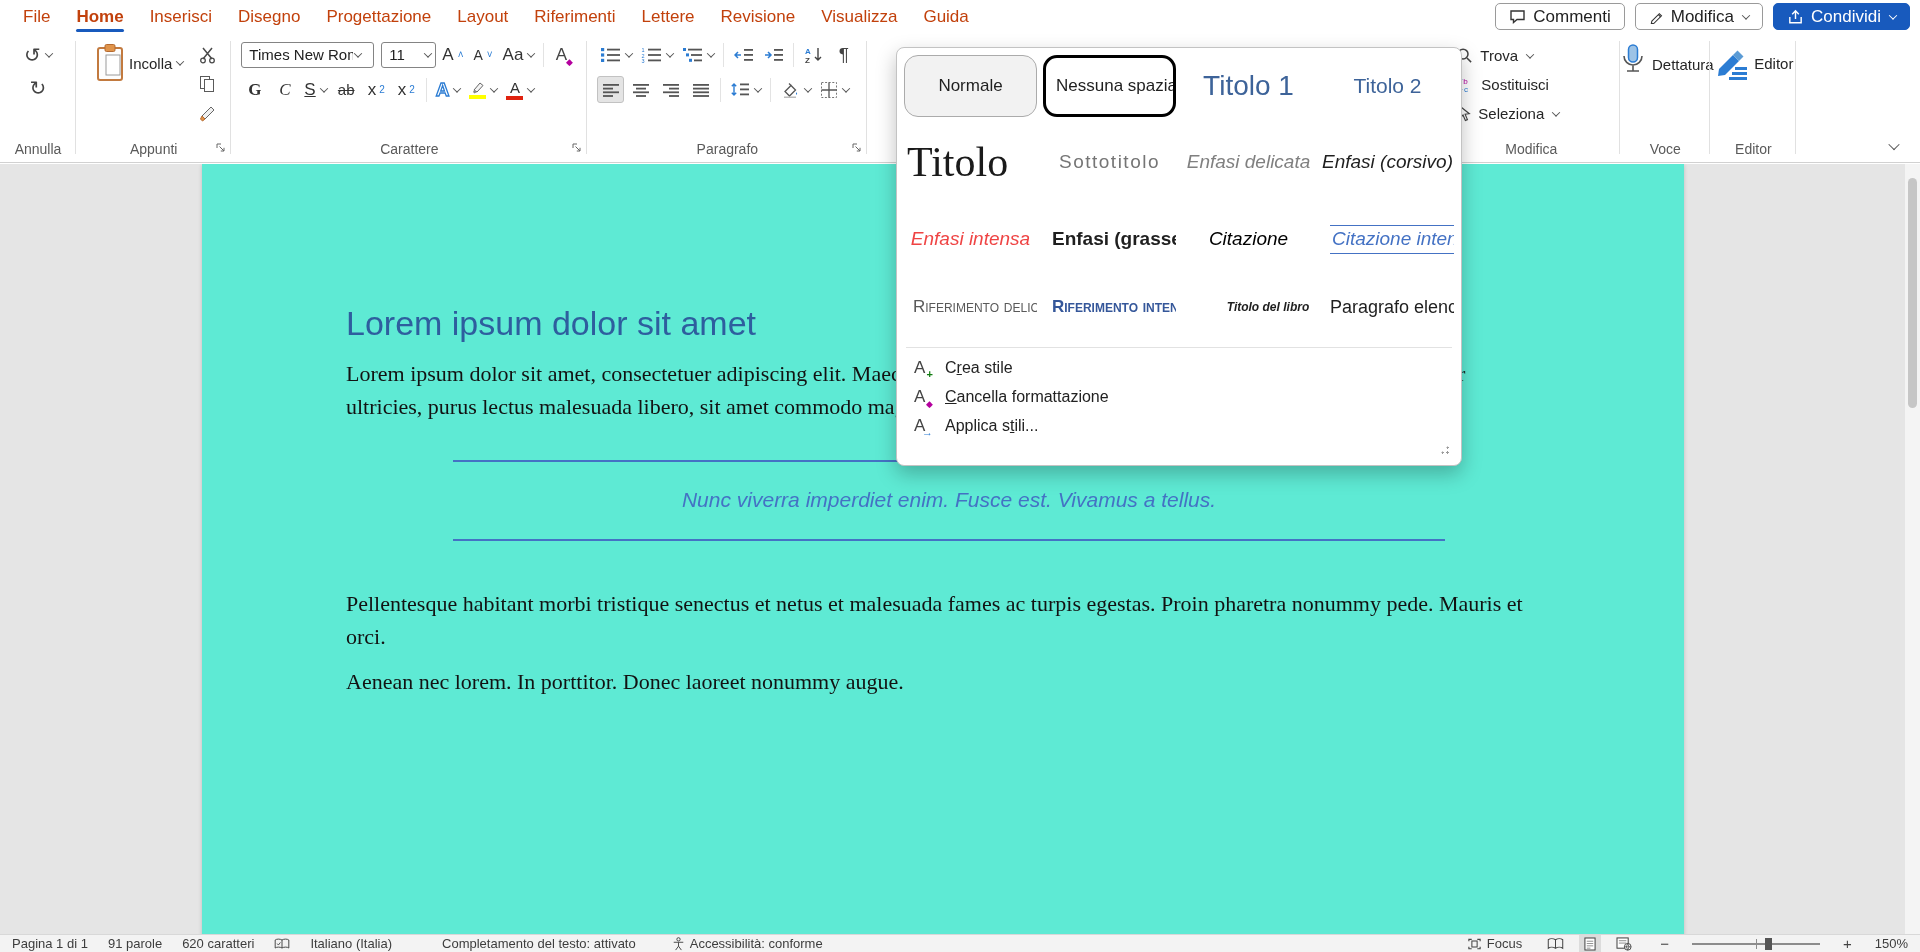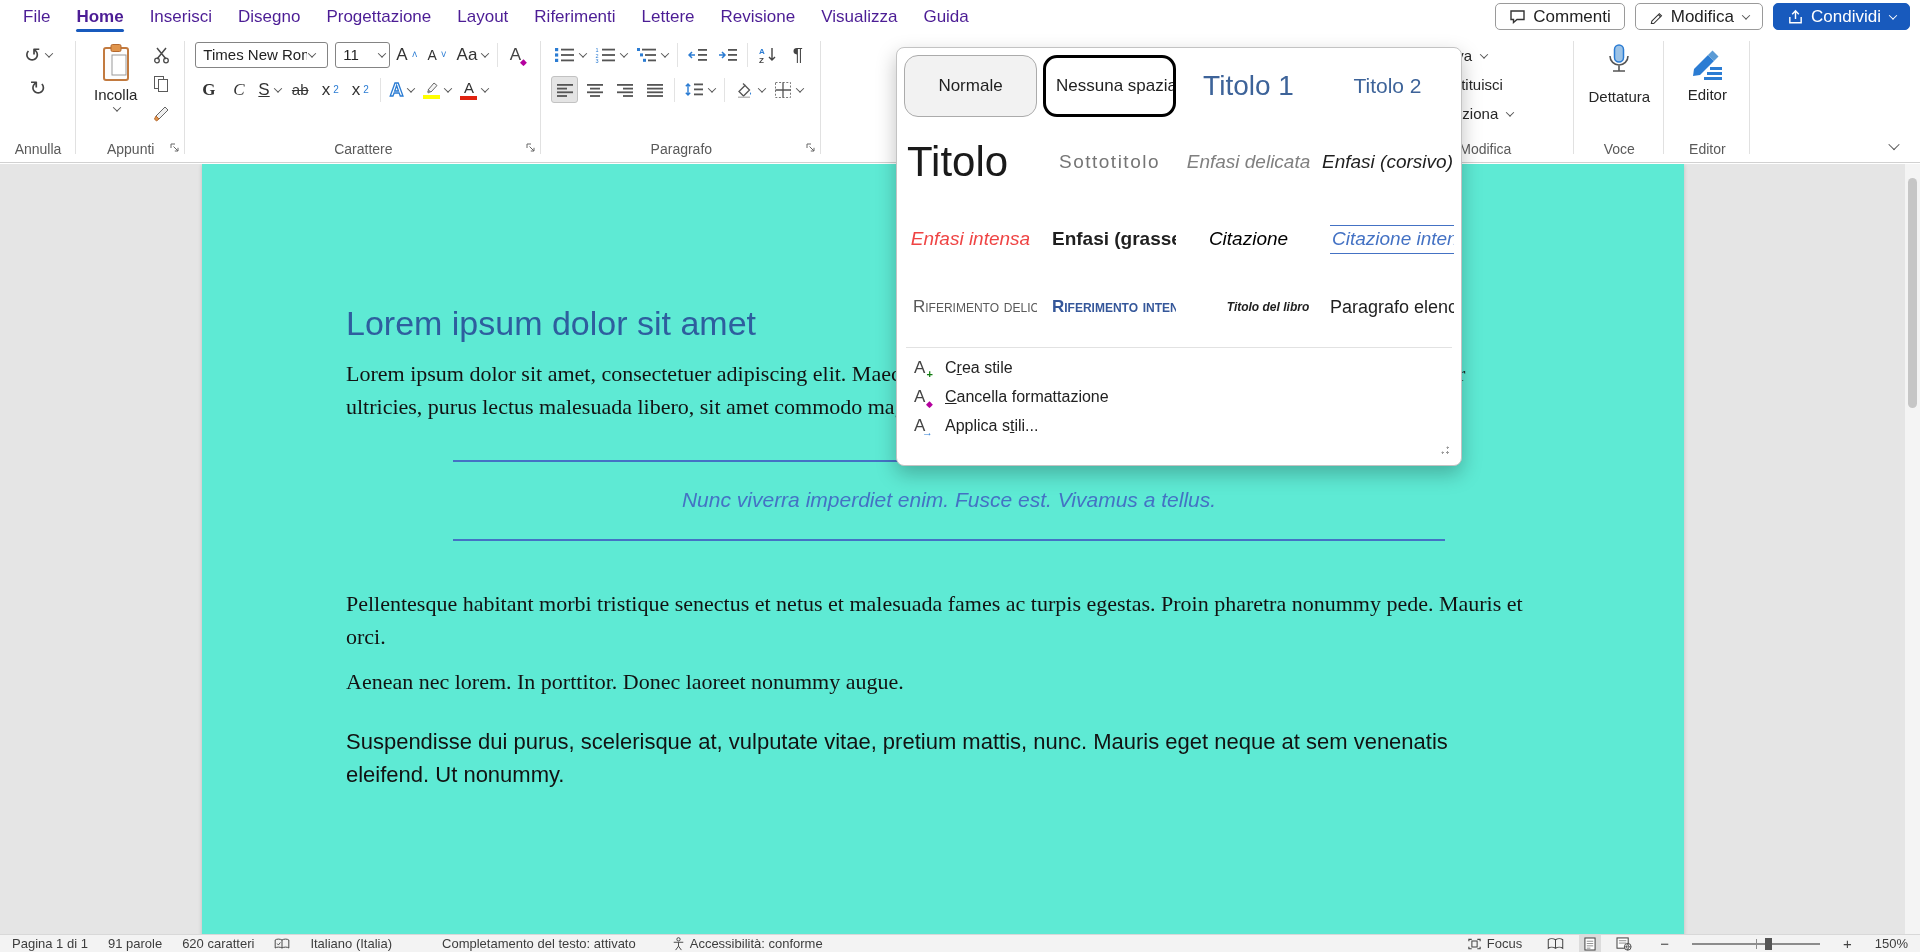--- a/index.html
+++ b/index.html
@@ -5,21 +5,21 @@
   * { margin:0; padding:0; box-sizing:border-box; }
   html,body { background:#cfcfcf; }
   .app {
     position:relative; width:1920px; height:952px; background:#fff;
     font-family:"Liberation Sans", sans-serif; overflow:hidden; color:#333;
   }
   
   .menubar { position:absolute; top:0; left:0; right:0; height:33px;
     display:flex; align-items:center; justify-content:space-between;
     background:#fff; padding:0 10px; }
-  .tabs { display:flex; align-items:center; font-size:17px; color:#4c1d95; }
+  .tabs { display:flex; align-items:center; font-size:17px; color:#c2410c; }
   .tab { padding:6px 13px; position:relative; cursor:default; white-space:nowrap; }
   .tab.active { font-weight:bold; }
   .tab.active::after { content:""; position:absolute; left:13px; right:13px; bottom:1px;
     height:3px; background:#185abd; border-radius:2px; }
   .qa { display:flex; align-items:center; gap:10px; }
   .qa-btn { display:flex; align-items:center; gap:7px; border:1px solid #9a9a9a;
     border-radius:5px; padding:3px 13px; font-size:17px; color:#1f1f1f; background:#fff; height:27px; }
   .qa-btn.share { background:#185abd; border-color:#185abd; color:#fff; }
   
   .ribbon { position:absolute; top:33px; left:0; right:0; height:130px; background:#fff;
@@ -28,21 +28,21 @@
   .group::after { content:""; position:absolute; right:0; top:8px; bottom:8px; width:1px; background:#e1e1e1; }
   .group-label { position:absolute; bottom:5px; left:0; right:0; text-align:center;
     font-size:14px; color:#5a5a5a; white-space:nowrap; }
   .launcher { position:absolute; bottom:5px; right:5px; }
   .row { display:flex; align-items:center; gap:3px; }
   .rbtn { display:flex; align-items:center; justify-content:center; min-width:27px; height:27px;
     border-radius:3px; font-size:17px; color:#333; padding:0 3px; gap:3px; }
   .chev { display:inline-block; width:6px; height:6px; border-right:1.4px solid #555;
     border-bottom:1.4px solid #555; transform:rotate(45deg) translate(-1px,-1px); margin-left:2px; }
   .vsep { width:1px; height:24px; background:#e3e3e3; margin:0 3px; }
-  .bigbtn { display:flex; flex-direction:column; align-items:center; justify-content:flex-start;
+  .bigbtn { display:flex; flex-direction:row; align-items:center; justify-content:flex-start;
     gap:3px; padding:2px 8px; border-radius:4px; font-size:15px; color:#262626; }
   
   .combo { display:flex; align-items:center; border:1px solid #848484; border-radius:3px;
     height:26px; background:#fff; font-size:15px; color:#222; padding:0 4px 0 7px; }
   .combo .val { overflow:hidden; white-space:nowrap; }
   .fontname { width:133px; } .fontname .val { width:104px; }
   .fontsize { width:55px; margin-left:4px; }
   sub,sup { font-size:10px; }
   .glyph-b { font-weight:bold; font-family:"Liberation Serif",serif; }
   .glyph-i { font-style:italic; font-family:"Liberation Serif",serif; }
@@ -92,21 +92,21 @@
     box-shadow:0 8px 20px rgba(0,0,0,.25); z-index:20; padding:7px 7px 3px;
     display:flex; flex-direction:column; }
   .gallery { display:grid; grid-template-columns:repeat(4,1fr);
     grid-template-rows:62px 80px 64px 62px; gap:5px 6px; }
   .gcell { display:flex; align-items:center; justify-content:center; overflow:hidden;
     white-space:nowrap; border-radius:14px; color:#1f1f1f; }
   .c-normale { font-size:17px; background:#f2f2f2; border:1px solid #ababab; }
   .c-nospace { font-size:17px; border:3px solid #000; justify-content:flex-start; padding-left:10px; }
   .c-t1 { font-size:28px; color:#3d6399; }
   .c-t2 { font-size:21px; color:#3d6399; }
-  .c-titolo { font-size:42px; color:#1a1a1a; justify-content:flex-start; padding-left:3px; }
+  .c-titolo { font-size:42px; color:#1a1a1a; justify-content:flex-start; padding-left:3px;font-family:Liberation Serif, serif; }
   .c-sub { font-size:19px; color:#757575; letter-spacing:1.5px; }
   .c-enfdel { font-size:19px; color:#808080; font-style:italic; }
   .c-enfcor { font-size:19px; font-style:italic; }
   .c-enfint { font-size:19px; color:#ef4444; font-style:italic; }
   .c-enfgra { font-size:19px; font-weight:bold; justify-content:flex-start; padding-left:9px; }
   .c-cit { font-size:19px; color:#000000; font-style:italic; }
   .c-citint { font-size:19px; color:#4472c4; font-style:italic; justify-content:flex-start; padding-left:9px; }
   .citint-inner { border-top:1px solid #4472c4; border-bottom:1px solid #4472c4; padding:2px 2px 3px; }
   .c-rifdel { font-variant:small-caps; font-size:17px; color:#595959; justify-content:flex-start; padding-left:9px; }
   .c-rifint { font-variant:small-caps; font-size:17px; font-weight:bold; color:#35579a; justify-content:flex-start; padding-left:9px; }
@@ -553,21 +553,20 @@
   <div class="canvas">
     <div class="page">
       <div class="page-content">
         <div class="doc-heading">Lorem ipsum dolor sit amet</div>
         <div class="para">Lorem ipsum dolor sit amet, consectetuer adipiscing elit. Maecenas porttitor congue massa. Fusce posuere, magna sed pulvinar ultricies, purus lectus malesuada libero, sit amet commodo magna eros quis urna.</div>
         <div class="quote-wrap">
           <span class="quote-text">Nunc viverra imperdiet enim. Fusce est. Vivamus a tellus.</span>
         </div>
         <div class="para para2">Pellentesque habitant morbi tristique senectus et netus et malesuada fames ac turpis egestas. Proin pharetra nonummy pede. Mauris et orci.</div>
         <div class="para para3">Aenean nec lorem. In porttitor. Donec laoreet nonummy augue.</div>
-        <div class="para-sans">Suspendisse dui purus, scelerisque at, vulputate vitae, pretium mattis, nunc. Mauris eget neque at sem venenatis eleifend. Ut nonummy.</div>
       </div>
     </div>
     <div class="vscroll">
       <div class="vthumb"></div>
     </div>
   </div>
 
   <div class="styles-panel">
     <div class="gallery">
       <div class="gcell c-normale">Normale</div>

